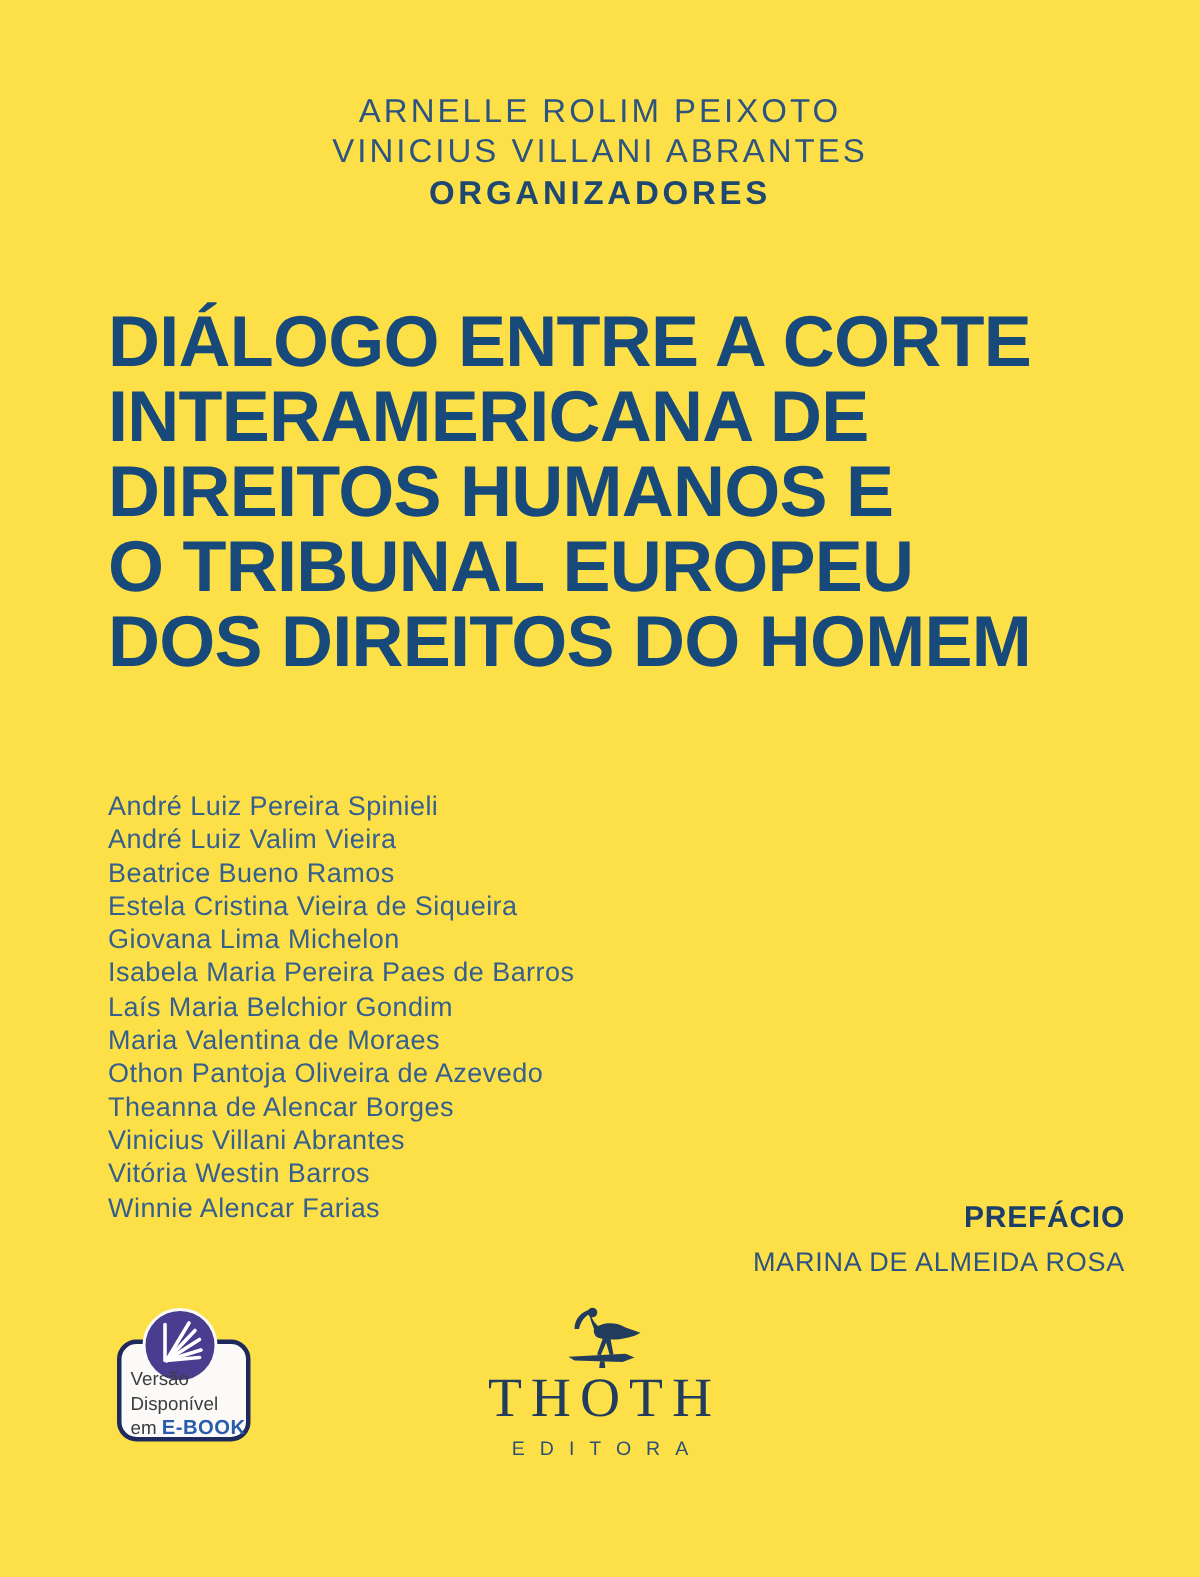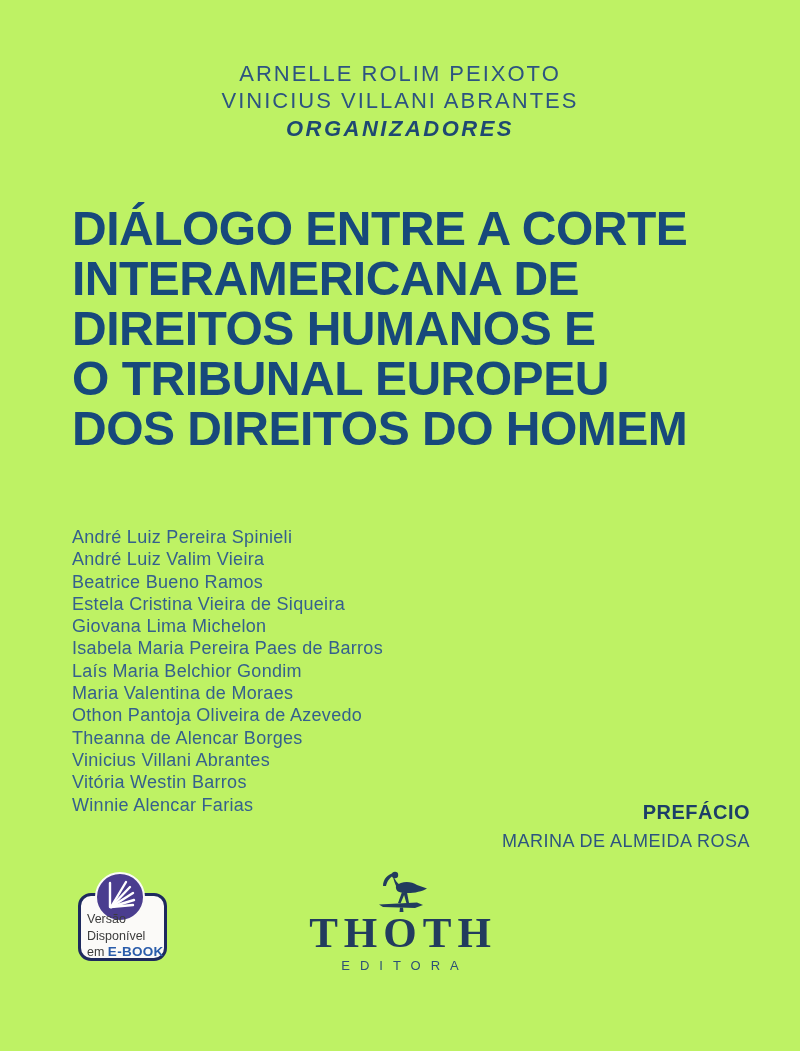--- a/index.html
+++ b/index.html
@@ -4,40 +4,39 @@
 <style>
   * { margin: 0; padding: 0; box-sizing: border-box; }
   html, body { background: #9a9795; }
   body { font-family: "Liberation Sans", sans-serif; }
 
   .cover {
     position: relative;
     width: 800px;
     height: 1051px;
     margin: 0 auto;
-    background: #bef264;
+    background: #fde047;
     overflow: hidden;
   }
 
   
   .organizers {
     position: absolute;
     top: 60px; left: 0; right: 0;
     text-align: center;
     color: #2d5480;
     font-size: 22px;
     line-height: 27px;
     letter-spacing: 2px;
   }
   .organizers .role {
     margin-top: 1px;
     font-weight: bold;
     color: #1e4872;
     letter-spacing: 2.5px;
-    font-style: italic;
   }
 
   
   .book-title {
     position: absolute;
     top: 204px; left: 72px; right: 40px;
     color: #17497b;
     font-weight: bold;
     font-size: 48px;
     line-height: 50px;
@@ -123,22 +122,22 @@
   
   .publisher {
     position: absolute;
     left: 0; right: 0; top: 870px;
     text-align: center;
     color: #223c5e;
   }
   .publisher .bird { display: block; margin: 0 auto; width: 62px; height: 44px; }
   .publisher .name {
     font-family: "Liberation Serif", serif;
-    font-weight: bold;
-    font-size: 43px;
+    font-weight: normal;
+    font-size: 37px;
     line-height: 38px;
     letter-spacing: 6px;
     text-indent: 6px; 
   }
   .publisher .subtitle {
     margin-top: 6px;
     font-size: 13px;
     letter-spacing: 10px;
     text-indent: 10px;
     color: #2c5176;

